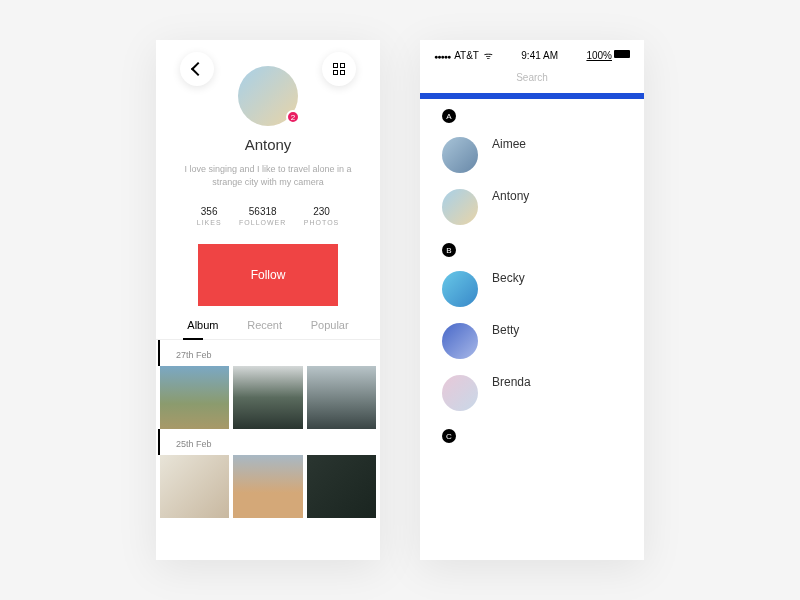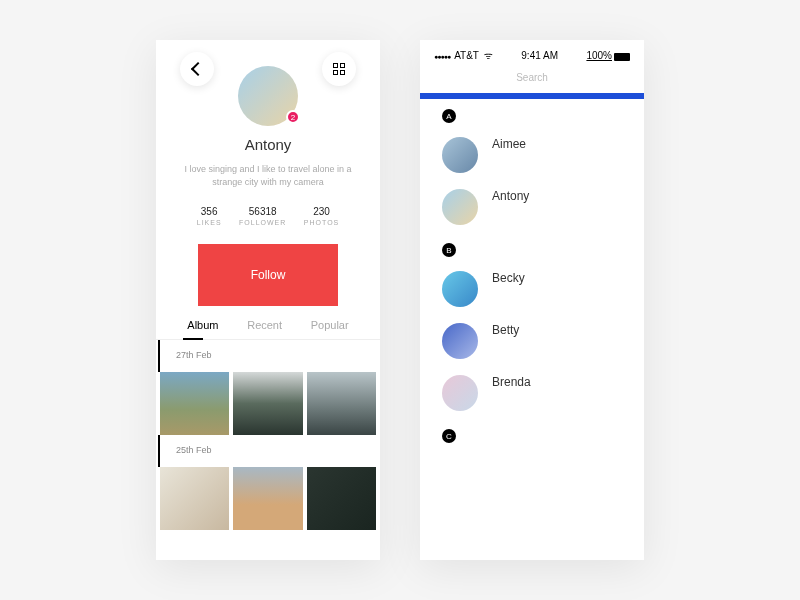--- a/index.html
+++ b/index.html
@@ -1,42 +1,42 @@
 <!DOCTYPE html>
 <html><head>
 <meta charset="utf-8">
 <style>
 * { margin: 0; padding: 0; box-sizing: border-box; font-family: -apple-system, BlinkMacSystemFont, 'Segoe UI', sans-serif; }
 body { background: #f5f5f5; width: 800px; height: 600px; display: flex; justify-content: center; align-items: center; gap: 40px; }
 .phone { background: #fff; width: 224px; height: 520px; box-shadow: 0 8px 40px rgba(0,0,0,0.08); overflow: hidden; position: relative; }
 .status-bar { display: flex; justify-content: space-between; align-items: center; padding: 8px 14px 4px; font-size: 10px; font-weight: 500; }
 .status-bar .dots::before { content: "●●●●●"; letter-spacing: -1px; font-size: 7px; margin-right: 4px; }
 .status-bar .wifi { margin-left: 2px; }
-.status-bar .battery { display: inline-flex; align-items: flex-end; gap: 2px; text-decoration: underline; }
+.status-bar .battery { display: inline-flex; align-items: flex-start; gap: 2px; text-decoration: underline; }
 .status-bar .battery::after { content: ""; width: 16px; height: 8px; background: #000; border-radius: 1px; display: inline-block; }
 .top-row { display: flex; justify-content: space-between; align-items: center; padding: 12px 24px 0; }
 .icon-btn { width: 34px; height: 34px; border-radius: 50%; background: #fff; box-shadow: 0 2px 8px rgba(0,0,0,0.1); display: flex; align-items: center; justify-content: center; cursor: pointer; }
 .arrow-left { width: 10px; height: 10px; border-left: 2px solid #000; border-bottom: 2px solid #000; transform: rotate(45deg); margin-left: 2px; }
 .qr { display: grid; grid-template-columns: repeat(2, 5px); gap: 2px; }
 .qr span { width: 5px; height: 5px; border: 1.5px solid #000; }
 .profile-center { display: flex; flex-direction: column; align-items: center; padding: 0 24px; margin-top: -20px; }
 .avatar { width: 60px; height: 60px; border-radius: 50%; background: linear-gradient(135deg, #a8d0e8 0%, #e8d4a8 100%); position: relative; }
 .avatar .badge { position: absolute; bottom: 2px; right: -2px; width: 14px; height: 14px; border-radius: 50%; background: #e91e63; color: #fff; font-size: 8px; display: flex; align-items: center; justify-content: center; border: 2px solid #fff; }
 .username { font-size: 15px; font-weight: 500; margin-top: 10px; color: #333; }
 .bio { font-size: 9px; color: #aaa; text-align: center; margin-top: 10px; line-height: 1.4; max-width: 200px; }
 .stats { display: flex; justify-content: space-around; width: 100%; margin-top: 18px; padding: 0 8px; }
 .stat { text-align: center; }
 .stat .num { font-size: 10px; font-weight: 500; color: #222; }
 .stat .lbl { font-size: 7px; color: #aaa; letter-spacing: 1px; margin-top: 2px; }
 .follow-btn { background: #ef4444; color: #fff; border: none; padding: 24px 40px; font-size: 12px; margin-top: 18px; cursor: pointer; width: 140px; }
 .tabs { display: flex; justify-content: space-around; border-bottom: 1px solid #eee; margin-top: 5px; padding: 0 17px 0; }
 .tab { font-size: 11px; color: #aaa; padding: 8px 4px; cursor: pointer; position: relative; }
 .tab.active { color: #000; font-weight: 500; }
 .tab.active::after { content: ""; position: absolute; bottom: -1px; left: 0; width: 20px; height: 2px; background: #000; }
-.date-label { font-size: 9px; color: #888; padding: 10px 16px 12px; border-left: 2px solid #000; margin-left: 2px; }
+.date-label { font-size: 9px; color: #888; padding: 10px 16px 6px; border-left: 2px solid #000; margin-left: 2px; }
 .grid { display: flex; gap: 4px; padding: 0 4px; }
 .thumb { flex: 1; aspect-ratio: 1.1; }
 .t1 { background: linear-gradient(180deg, #7ba8c4 0%, #8b9b6e 60%, #a89968 100%); }
 .t2 { background: linear-gradient(180deg, #d4d8d8 0%, #5a6b5e 50%, #2a3530 100%); }
 .t3 { background: linear-gradient(180deg, #b8c4c8 0%, #6b7878 60%, #3a4545 100%); }
 .t4 { background: linear-gradient(135deg, #e8e4d8 0%, #c8b8a0 100%); }
 .t5 { background: linear-gradient(180deg, #a8b8c4 0%, #d4a878 60%); }
 .t6 { background: linear-gradient(135deg, #2a3530 0%, #1a2520 100%); }
 
 .header2 { display: flex; align-items: center; justify-content: center; padding: 8px 16px; position: relative; }

